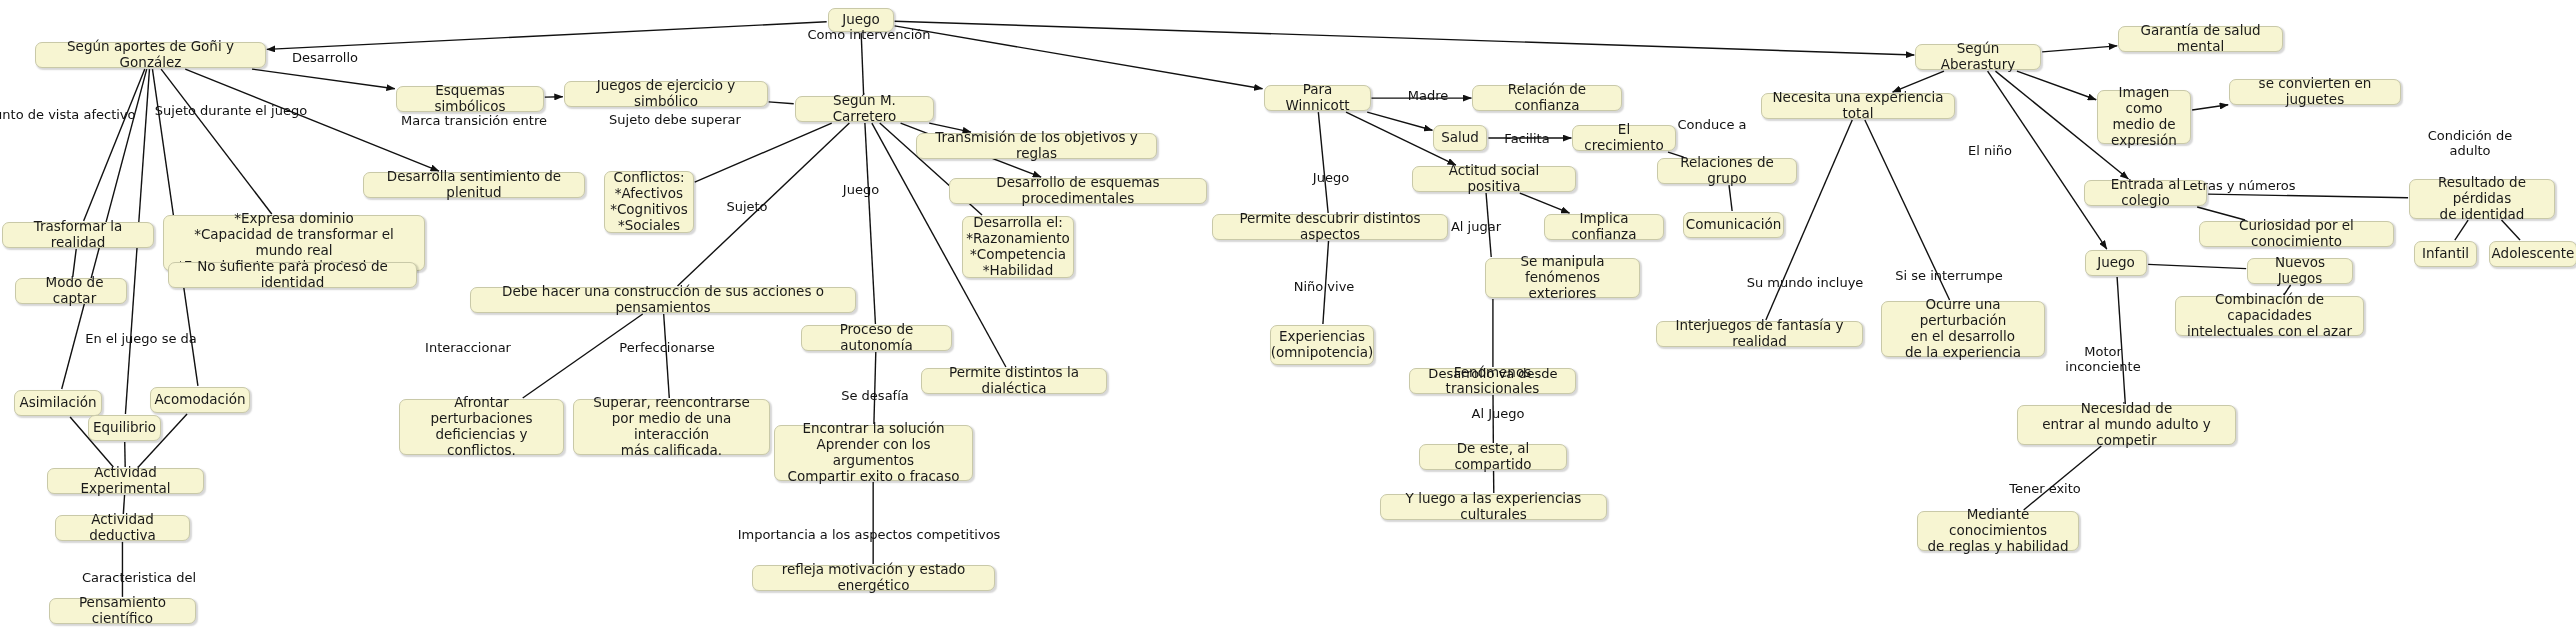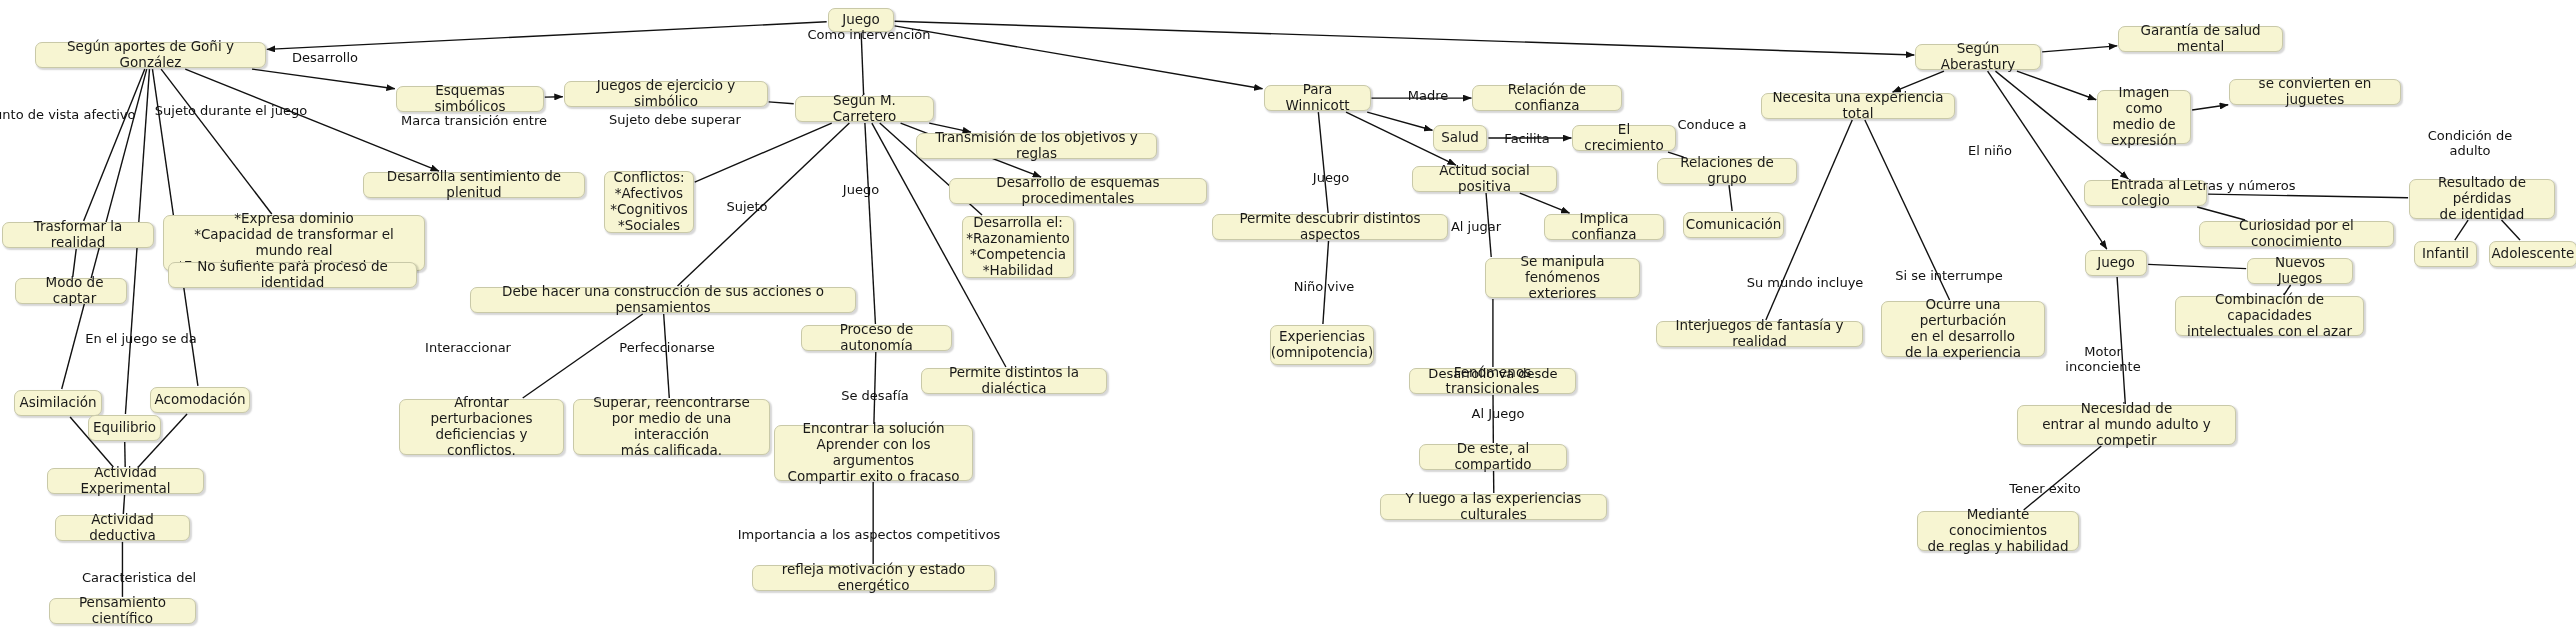--- a/index.html
+++ b/index.html
@@ -152,21 +152,21 @@
       <div class="node" style="left: 801px; top: 325px; width: 151px; height: 26px;">Proceso de autonomía</div>
       <div class="node" style="left: 921px; top: 368px; width: 186px; height: 26px;">Permite distintos la dialéctica</div>
       <div class="node" style="left: 774px; top: 425px; width: 199px; height: 56px;">Encontrar la solución
 Aprender con los argumentos
 Compartir exito o fracaso</div>
       <div class="node" style="left: 752px; top: 565px; width: 243px; height: 26px;">refleja motivación y estado energético</div>
       <div class="node" style="left: 1264px; top: 85px; width: 107px; height: 26px;">Para Winnicott</div>
       <div class="node" style="left: 1472px; top: 85px; width: 150px; height: 26px;">Relación de confianza</div>
       <div class="node" style="left: 1433px; top: 125px; width: 54px; height: 26px;">Salud</div>
       <div class="node" style="left: 1572px; top: 125px; width: 104px; height: 26px;">El crecimiento</div>
-      <div class="node" style="left: 1412px; top: 166px; width: 145px; height: 26px;">Actitud social positiva</div>
+      <div class="node" style="left: 1412px; top: 166px; width: 164px; height: 26px;">Actitud social positiva</div>
       <div class="node" style="left: 1212px; top: 214px; width: 236px; height: 26px;">Permite descubrir distintos aspectos</div>
       <div class="node" style="left: 1544px; top: 214px; width: 120px; height: 26px;">Implica confianza</div>
       <div class="node" style="left: 1485px; top: 258px; width: 155px; height: 40px;">Se manipula fenómenos
 exteriores</div>
       <div class="node" style="left: 1270px; top: 325px; width: 104px; height: 40px;">Experiencias
 (omnipotencia)</div>
       <div class="node" style="left: 1409px; top: 368px; width: 167px; height: 26px;">Fenómenos transicionales</div>
       <div class="node" style="left: 1419px; top: 444px; width: 148px; height: 26px;">De este, al compartido</div>
       <div class="node" style="left: 1380px; top: 494px; width: 227px; height: 26px;">Y luego a las experiencias culturales</div>
       <div class="node" style="left: 1657px; top: 158px; width: 140px; height: 26px;">Relaciones de grupo</div>

